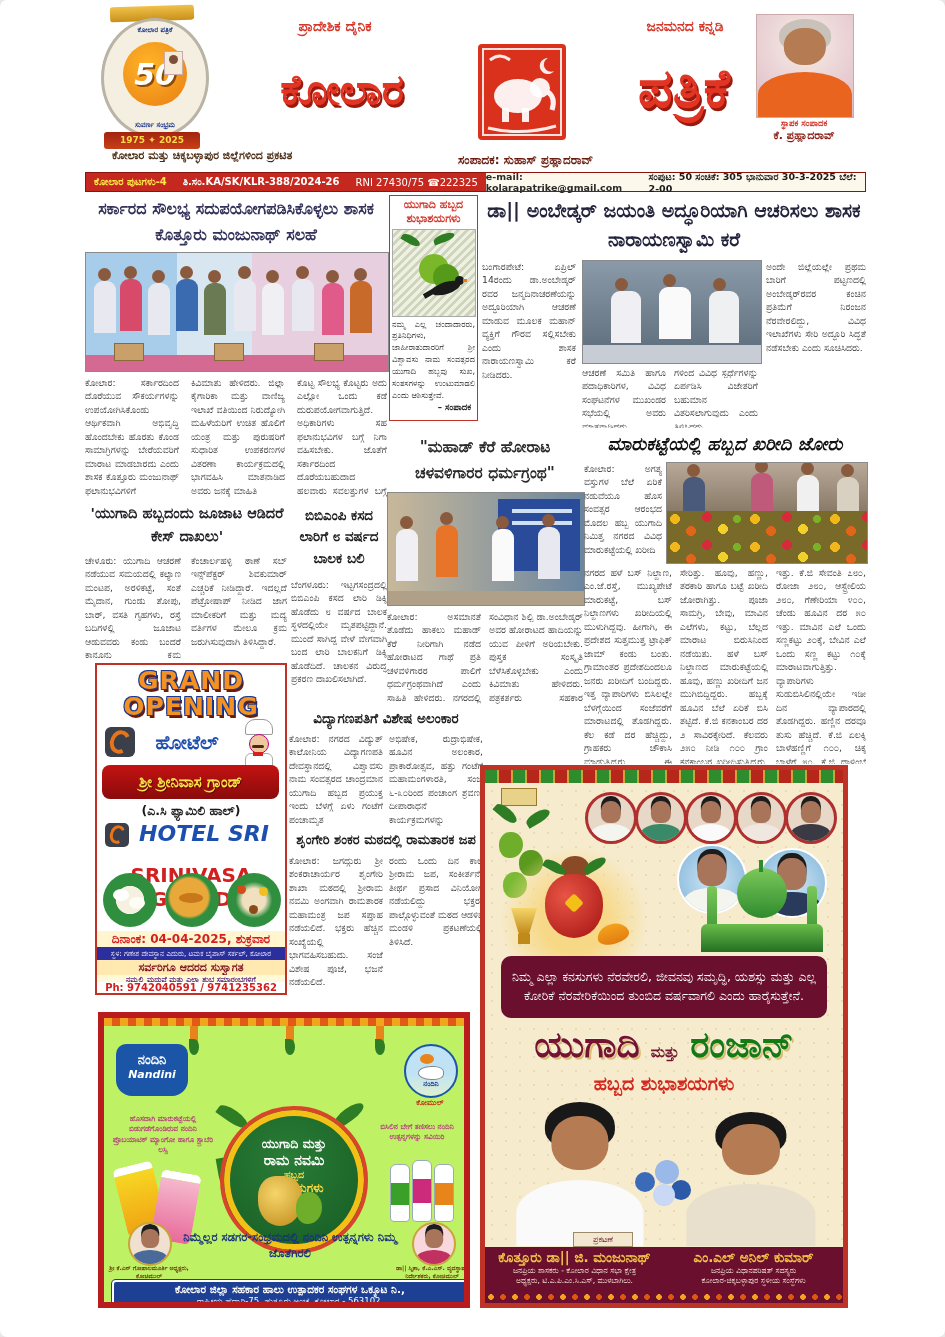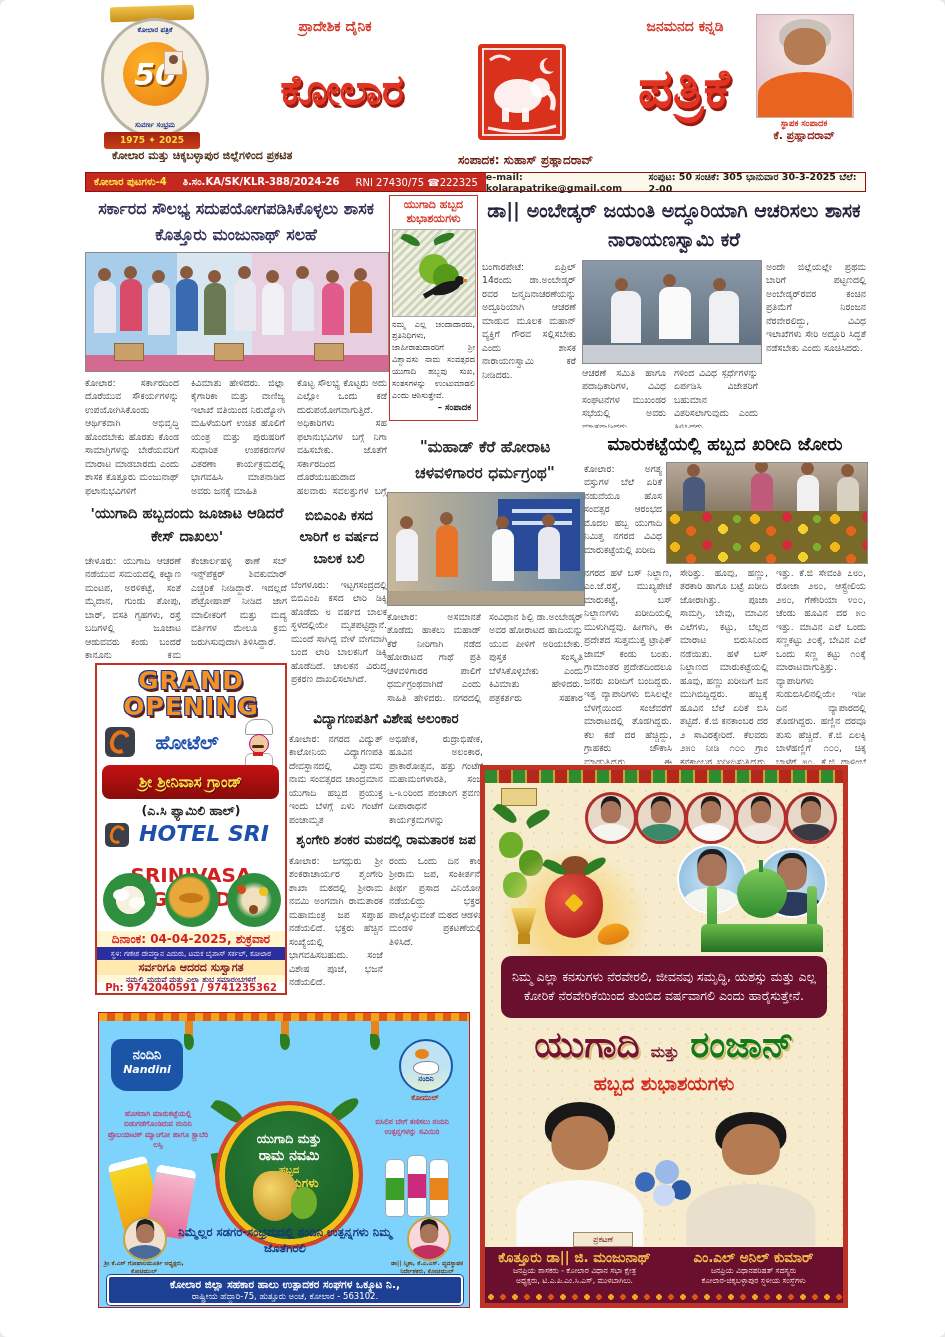--- a/index.html
+++ b/index.html
@@ -159,21 +159,21 @@
   <div class="abs bcol" style="left:489px;top:610px;width:94px;height:94px;">ಸಂವಿಧಾನ ಶಿಲ್ಪಿ ಡಾ.ಅಂಬೇಡ್ಕರ್ ಅವರ ಹೋರಾಟದ ಹಾದಿಯನ್ನು ಯುವ ಪೀಳಿಗೆ ಅರಿಯಬೇಕು. ಪುಸ್ತಕ ಸಂಸ್ಕೃತಿ ಬೆಳೆಸಿಕೊಳ್ಳಬೇಕು ಎಂದು ಕಿವಿಮಾತು ಹೇಳಿದರು. ಪತ್ರಕರ್ತರು ಸಹಕಾರ ನೀಡಿದ್ದಾರೆ.</div>
 
   <div class="abs hl" style="left:289px;top:708px;width:194px;height:20px;font-size:13.5px;color:#1a1a1a;">ವಿದ್ಯಾಗಣಪತಿಗೆ ವಿಶೇಷ ಅಲಂಕಾರ</div>
   <div class="abs bcol" style="left:289px;top:732px;width:94px;height:96px;">ಕೋಲಾರ: ನಗರದ ವಿದ್ಯುತ್ ಕಾಲೋನಿಯ ವಿದ್ಯಾಗಣಪತಿ ದೇವಸ್ಥಾನದಲ್ಲಿ ವಿಶ್ವಾವಸು ನಾಮ ಸಂವತ್ಸರದ ಚಾಂದ್ರಮಾನ ಯುಗಾದಿ ಹಬ್ಬದ ಪ್ರಯುಕ್ತ ಇಂದು ಬೆಳಗ್ಗೆ ಏಳು ಗಂಟೆಗೆ ಪಂಚಾಮೃತ</div>
   <div class="abs bcol" style="left:389px;top:732px;width:94px;height:96px;">ಅಭಿಷೇಕ, ರುದ್ರಾಭಿಷೇಕ, ಹೂವಿನ ಅಲಂಕಾರ, ಪ್ರಾಕಾರೋತ್ಸವ, ಹತ್ತು ಗಂಟೆಗೆ ಮಹಾಮಂಗಳಾರತಿ, ಸಂಜೆ ೬-೩೦ರಿಂದ ಪಂಚಾಂಗ ಶ್ರವಣ, ದೀಪಾರಾಧನೆ ಕಾರ್ಯಕ್ರಮಗಳನ್ನು ಏರ್ಪಡಿಸಲಾಗಿದೆ.</div>
 
   <div class="abs hl" style="left:289px;top:830px;width:194px;height:20px;font-size:13px;color:#1a1a1a;">ಶೃಂಗೇರಿ ಶಂಕರ ಮಠದಲ್ಲಿ ರಾಮತಾರಕ ಜಪ</div>
   <div class="abs bcol" style="left:289px;top:854px;width:94px;height:148px;">ಕೋಲಾರ: ಜಗದ್ಗುರು ಶ್ರೀ ಶಂಕರಾಚಾರ್ಯರ ಶೃಂಗೇರಿ ಶಾಖಾ ಮಠದಲ್ಲಿ ಶ್ರೀರಾಮ ನವಮಿ ಅಂಗವಾಗಿ ರಾಮತಾರಕ ಮಹಾಮಂತ್ರ ಜಪ ಸಪ್ತಾಹ ನಡೆಯಲಿದೆ. ಭಕ್ತರು ಹೆಚ್ಚಿನ ಸಂಖ್ಯೆಯಲ್ಲಿ ಭಾಗವಹಿಸಬಹುದು. ಸಂಜೆ ವಿಶೇಷ ಪೂಜೆ, ಭಜನೆ ನಡೆಯಲಿದೆ.</div>
   <div class="abs bcol" style="left:389px;top:854px;width:94px;height:148px;">ರಂದು ಒಂದು ದಿನ ಕಾಲ ಶ್ರೀರಾಮ ಜಪ, ಸಂಕೀರ್ತನೆ, ತೀರ್ಥ ಪ್ರಸಾದ ವಿನಿಯೋಗ ನಡೆಯಲಿದ್ದು ಭಕ್ತರು ಪಾಲ್ಗೊಳ್ಳುವಂತೆ ಮಠದ ಆಡಳಿತ ಮಂಡಳಿ ಪ್ರಕಟಣೆಯಲ್ಲಿ ತಿಳಿಸಿದೆ.</div>
 
-  <div class="abs hl" style="left:584px;top:430px;width:282px;height:28px;font-size:18px;color:#111;">ಮಾರುಕಟ್ಟೆಯಲ್ಲಿ ಹಬ್ಬದ ಖರೀದಿ ಜೋರು</div>
+  <div class="abs hl" style="left:584px;top:430px;width:282px;height:28px;font-size:18px;color:#111;font-style:italic;">ಮಾರುಕಟ್ಟೆಯಲ್ಲಿ ಹಬ್ಬದ ಖರೀದಿ ಜೋರು</div>
   <div class="abs bcol" style="left:584px;top:462px;width:78px;height:100px;">ಕೋಲಾರ: ಅಗತ್ಯ ವಸ್ತುಗಳ ಬೆಲೆ ಏರಿಕೆ ನಡುವೆಯೂ ಹೊಸ ಸಂವತ್ಸರ ಆರಂಭದ ಮೊದಲ ಹಬ್ಬ ಯುಗಾದಿ ನಿಮಿತ್ತ ನಗರದ ವಿವಿಧ ಮಾರುಕಟ್ಟೆಯಲ್ಲಿ ಖರೀದಿ</div>
   <div class="abs photo" style="left:666px;top:462px;width:200px;height:100px;background:#9a8878;">
     <div class="abs" style="left:0;top:0;width:200px;height:48px;background:linear-gradient(#b8a898,#8a7a68);"></div>
     <i class="pp" style="left:16px;top:14px;--c:#4a5a7a;"></i>
       <i class="pp" style="left:84px;top:10px;--c:#c05a7a;"></i>
     <i class="pp" style="left:130px;top:12px;--c:#f0f0f0;"></i>
       <i class="pp" style="left:170px;top:14px;--c:#d8d0c0;"></i>
     <div class="abs" style="left:0;bottom:0;width:200px;height:52px;background-color:#7a6a2a;background-image:radial-gradient(circle 5px at 8px 8px,#f2b81a 95%,transparent),radial-gradient(circle 5px at 24px 20px,#e2641a 95%,transparent),radial-gradient(circle 5px at 40px 6px,#d42a3a 95%,transparent),radial-gradient(circle 5px at 56px 18px,#f2d02a 95%,transparent),radial-gradient(circle 4px at 70px 8px,#7ab02a 95%,transparent);background-size:80px 28px;"></div>
   </div>
   <div class="abs bcol" style="left:584px;top:566px;width:88px;height:198px;">ನಗರದ ಹಳೆ ಬಸ್ ನಿಲ್ದಾಣ, ಎಂ.ಜೆ.ರಸ್ತೆ, ಮುಖ್ಯಪೇಟೆ ಮಾರುಕಟ್ಟೆ, ಬಸ್ ನಿಲ್ದಾಣಗಳು ಖರೀದಿಯಲ್ಲಿ ಮುಳುಗಿದ್ದವು. ಹೀಗಾಗಿ, ಈ ಪ್ರದೇಶದ ಸುತ್ತಮುತ್ತ ಟ್ರಾಫಿಕ್ ಜಾಮ್ ಕಂಡು ಬಂತು. ಗ್ರಾಮಾಂತರ ಪ್ರದೇಶದಿಂದಲೂ ಜನರು ಖರೀದಿಗೆ ಬಂದಿದ್ದರು. ಇತ್ತ ವ್ಯಾಪಾರಿಗಳು ಬಿಸಿಲಲ್ಲೇ ಬೆಳಗ್ಗೆಯಿಂದ ಸಂಜೆವರೆಗೆ ಮಾರಾಟದಲ್ಲಿ ತೊಡಗಿದ್ದರು. ಕೆಲ ಕಡೆ ದರ ಹೆಚ್ಚಿದ್ದು, ಗ್ರಾಹಕರು ಚೌಕಾಸಿ ಮಾಡುತ್ತಿದ್ದರು. ಈ ವಾತಾವರಣದಲ್ಲೂ ಮಾರುಕಟ್ಟೆಯಲ್ಲಿ ಜನಜಂಗುಳಿ</div>
@@ -292,21 +292,21 @@
       </div>
       <div style="flex:1;text-align:center;padding-top:2px;">
         <div style="font-size:13.5px;font-weight:bold;color:#f3c24a;">ಎಂ.ಎಲ್ ಅನಿಲ್ ಕುಮಾರ್</div>
         <div style="font-size:7.6px;color:#f5e6d5;">ಜನಪ್ರಿಯ ವಿಧಾನಪರಿಷತ್ ಸದಸ್ಯರು</div>
         <div style="font-size:7.6px;color:#f5e6d5;">ಕೋಲಾರ-ಚಿಕ್ಕಬಳ್ಳಾಪುರ ಸ್ಥಳೀಯ ಸಂಸ್ಥೆಗಳು</div>
       </div>
     </div>
     <div class="abs" style="left:0;top:521px;width:358px;height:12px;background-color:#6b0f2e;background-image:radial-gradient(circle 3px at 6px 6px,#f5a21c 90%,transparent),radial-gradient(circle 3px at 18px 6px,#e05510 90%,transparent);background-size:24px 12px;"></div>
   </div>
 
-  <div class="abs" style="left:98px;top:1012px;width:372px;height:296px;background:#7dd3fc;border:1px solid #b91c1c;box-sizing:border-box;overflow:hidden;">
+  <div class="abs" style="left:98px;top:1012px;width:372px;height:296px;background:#bef264;border:6px solid #b91c1c;box-sizing:border-box;overflow:hidden;">
     <div class="abs" style="left:0;top:0;width:100%;height:8px;background:repeating-linear-gradient(90deg,#f2a41c 0 8px,#e25a14 8px 16px);"></div>
     <div class="abs" style="left:86px;top:8px;width:8px;height:18px;background:#e8851a;">
         <div class="leaf" style="left:-4px;top:16px;width:16px;height:10px;transform:rotate(90deg);"></div>
       </div>
     <div class="abs" style="left:182px;top:8px;width:8px;height:18px;background:#e8851a;">
         <div class="leaf" style="left:-4px;top:16px;width:16px;height:10px;transform:rotate(90deg);"></div>
       </div>
     <div class="abs" style="left:272px;top:8px;width:8px;height:18px;background:#e8851a;">
         <div class="leaf" style="left:-4px;top:16px;width:16px;height:10px;transform:rotate(90deg);"></div>
       </div>

